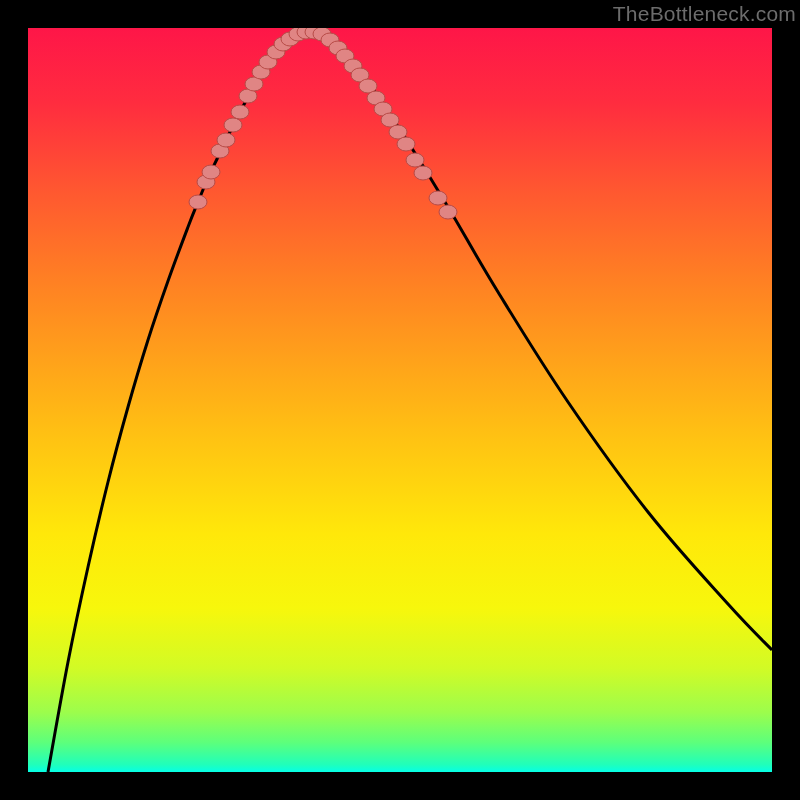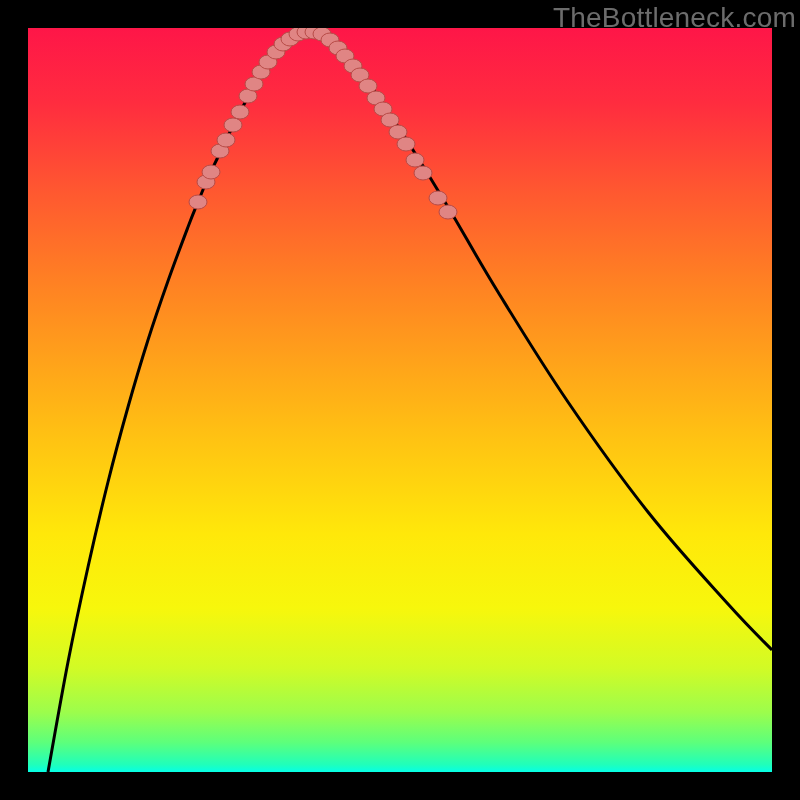--- a/index.html
+++ b/index.html
@@ -30,21 +30,21 @@
       #5dff7b 96%,
       #20ffba 99%,
       #05ffe6 100%
     );
   }
   .watermark {
     position: absolute;
     top: 2px;
     right: 4px;
     font-family: Arial, Helvetica, sans-serif;
-    font-size: 28px;
+    font-size: 21px;
     font-weight: 500;
     color: #6c6c6c;
     letter-spacing: 0.2px;
     z-index: 10;
   }
   svg.curve {
     position: absolute;
     left: 28px;
     top: 28px;
     width: 744px;

